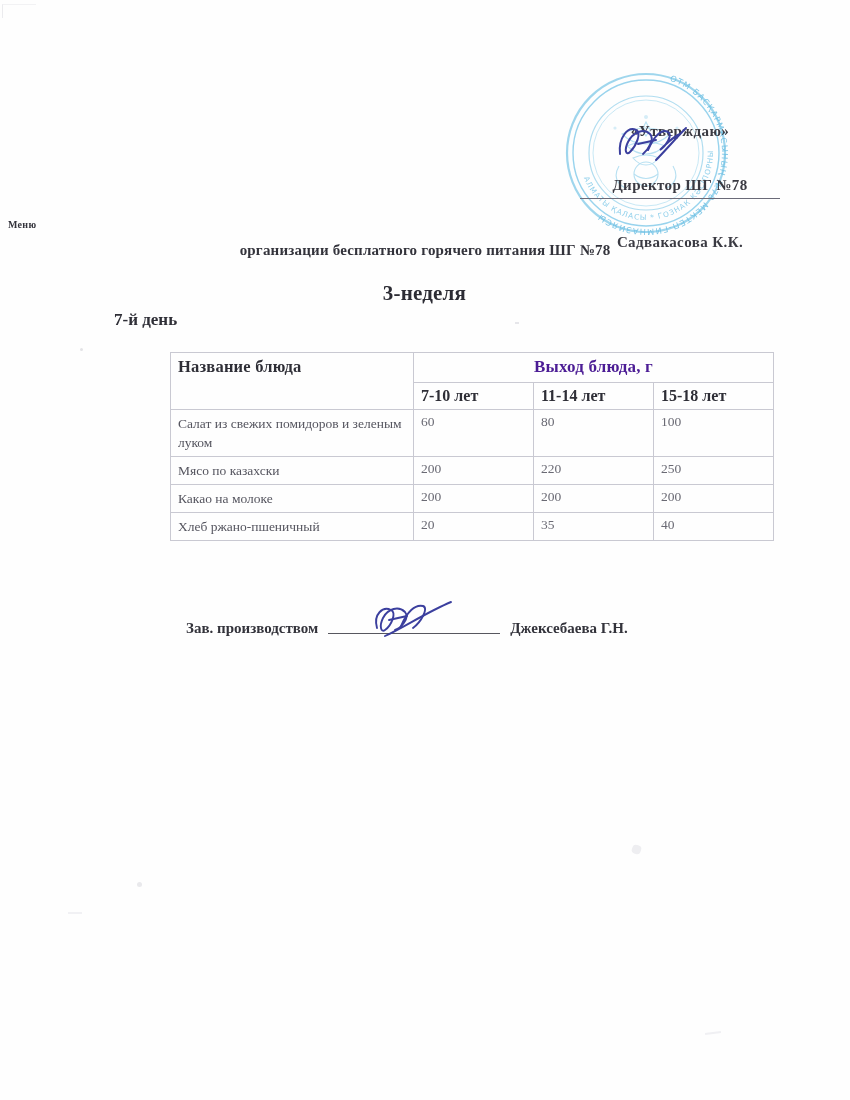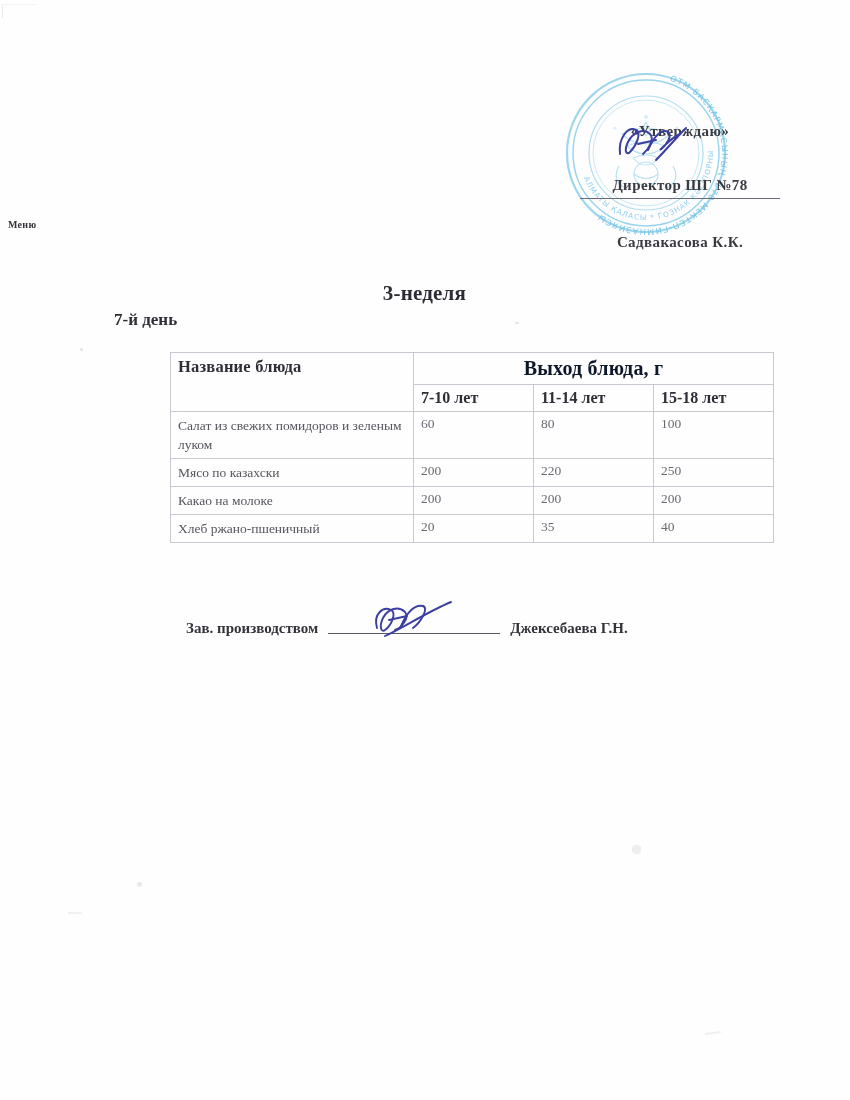--- a/index.html
+++ b/index.html
@@ -153,23 +153,23 @@
 
   .th-main {
     font-size: 16.5px;
     font-weight: bold;
     color: #2e2e36;
     text-align: left;
     height: 30px;
     letter-spacing: .2px;
   }
   .th-span {
-    font-size: 20px;
-    font-weight: bold;
-    color: #0f172a;
+    font-size: 17px;
+    font-weight: bold;
+    color: #4c1d95;
     text-align: center;
     height: 30px;
     letter-spacing: .2px;
   }
   .th-age {
     font-size: 16px;
     font-weight: bold;
     color: #2e2e36;
     text-align: left;
     height: 27px;
@@ -285,20 +285,21 @@
         <path d="M12,34 C10,18 20,6 28,10 C34,13 28,26 22,32 C18,36 16,30 20,22 C25,12 36,8 42,14 C47,19 40,30 35,34"></path>
         <path d="M40,30 C46,16 54,8 60,12 C65,15 58,26 52,30 C58,24 66,16 72,14"></path>
         <path d="M48,40 C58,30 68,18 78,8"></path>
         <path d="M30,24 L48,20"></path>
       </g>
     </svg>
   </div>
 
   <div class="doc-title">Меню</div>
   <div class="doc-subtitle">
+    <div class="s-line">организации бесплатного горячего питания ШГ №78</div>
   </div>
   <div class="doc-week">3-неделя</div>
   <div class="day-label">7-й день</div>
 
   <div class="menu-table-wrap">
     <table class="menu-table">
       <thead>
         <tr>
           <th class="col-name th-main" rowspan="2">Название блюда</th>
           <th class="th-span" colspan="3">Выход блюда, г</th>

